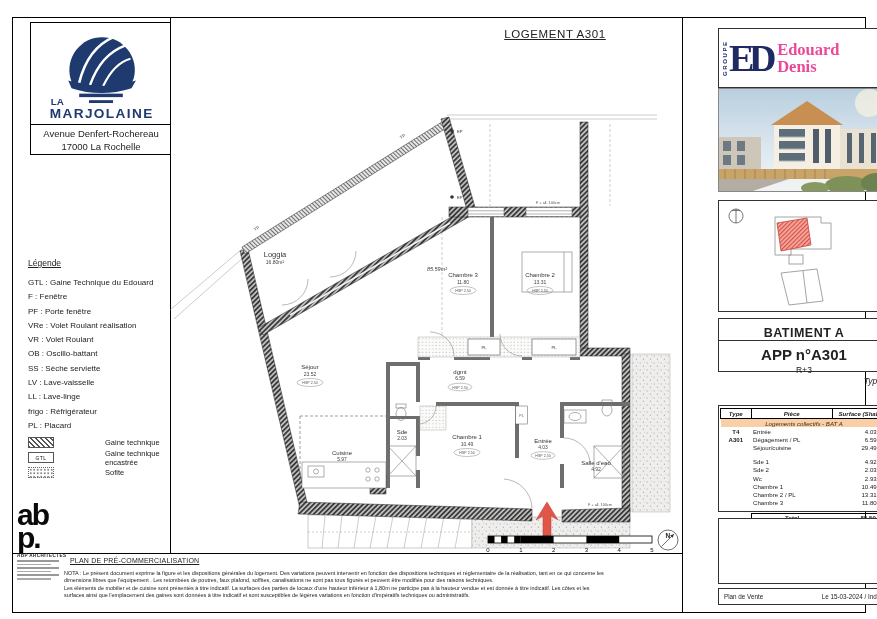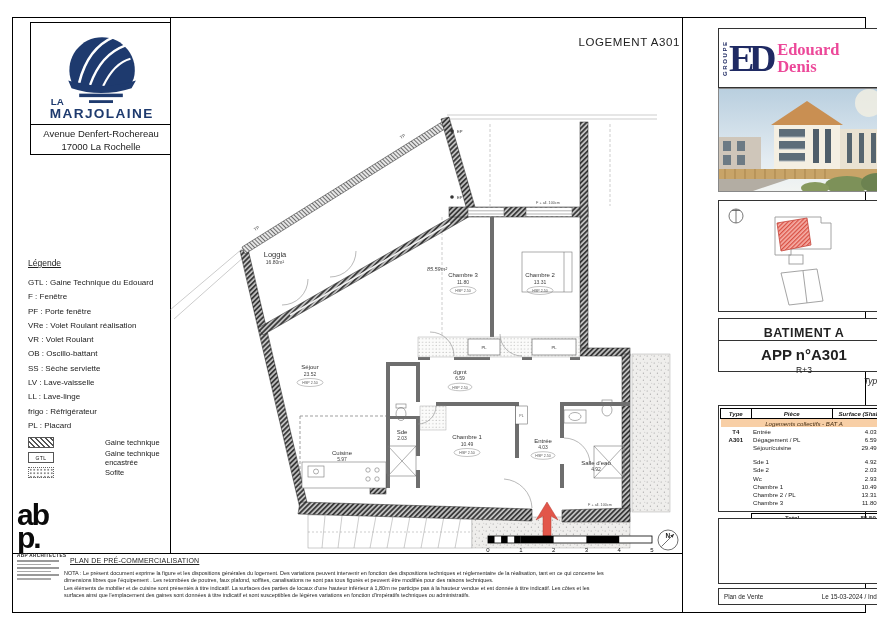--- a/index.html
+++ b/index.html
@@ -25,21 +25,21 @@
   
   .abp{left:17px;top:503px;width:110px;}
   .abp-big{font-weight:900;font-size:30px;line-height:23px;letter-spacing:-2px;color:#0a0a0a;font-family:"Liberation Sans",sans-serif;}
   .abp-name{font-size:4.6px;font-weight:bold;letter-spacing:.4px;margin-top:4px;color:#222;}
   .abp-lines div{height:1.6px;background:#999;margin-top:2px;width:42px;}
   .abp-lines div:nth-child(2n){width:34px;background:#aaa;}
   
   .doc-title{left:70px;top:557px;font-size:7px;text-decoration:underline;letter-spacing:.2px;}
   .nota{left:64px;top:570px;width:614px;font-size:5.45px;line-height:7.3px;color:#1c1c1c;}
   
-  .plan-title{left:430px;top:28px;width:250px;text-align:right;font-size:11.5px;letter-spacing:.6px;margin-top:8px;}
+  .plan-title{left:430px;top:28px;width:250px;text-align:center;font-size:11.5px;letter-spacing:.6px;text-decoration:underline;}
   
   .right-panel{left:682px;top:17px;width:183px;height:595px;margin-left:30px;}
   .rp-box{position:absolute;left:6px;width:172px;border:1px solid #333;background:#fff;box-sizing:border-box;}
   .ed-box{top:11px;height:60px;display:flex;align-items:center;padding-left:3px;}
   .ed-group{writing-mode:vertical-rl;transform:rotate(180deg);font-size:6px;letter-spacing:1.6px;color:#1f2a63;font-weight:bold;height:44px;text-align:center;}
   .ed-monogram{font-family:"Liberation Serif",serif;font-weight:bold;font-size:38px;color:#1f2a63;letter-spacing:-.14em;line-height:38px;margin:0 6px 0 1px;}
   .ed-name{font-family:"Liberation Serif",serif;font-weight:bold;font-size:16.5px;line-height:17px;color:#ec4899;}
   .photo-box{top:71px;height:104px;border:1px solid #888;overflow:hidden;}
   .siteplan-box{top:183px;height:112px;}
   .batiment-box{top:301px;height:30px;display:flex;align-items:center;justify-content:center;font-size:12.5px;font-weight:bold;letter-spacing:.5px;}

